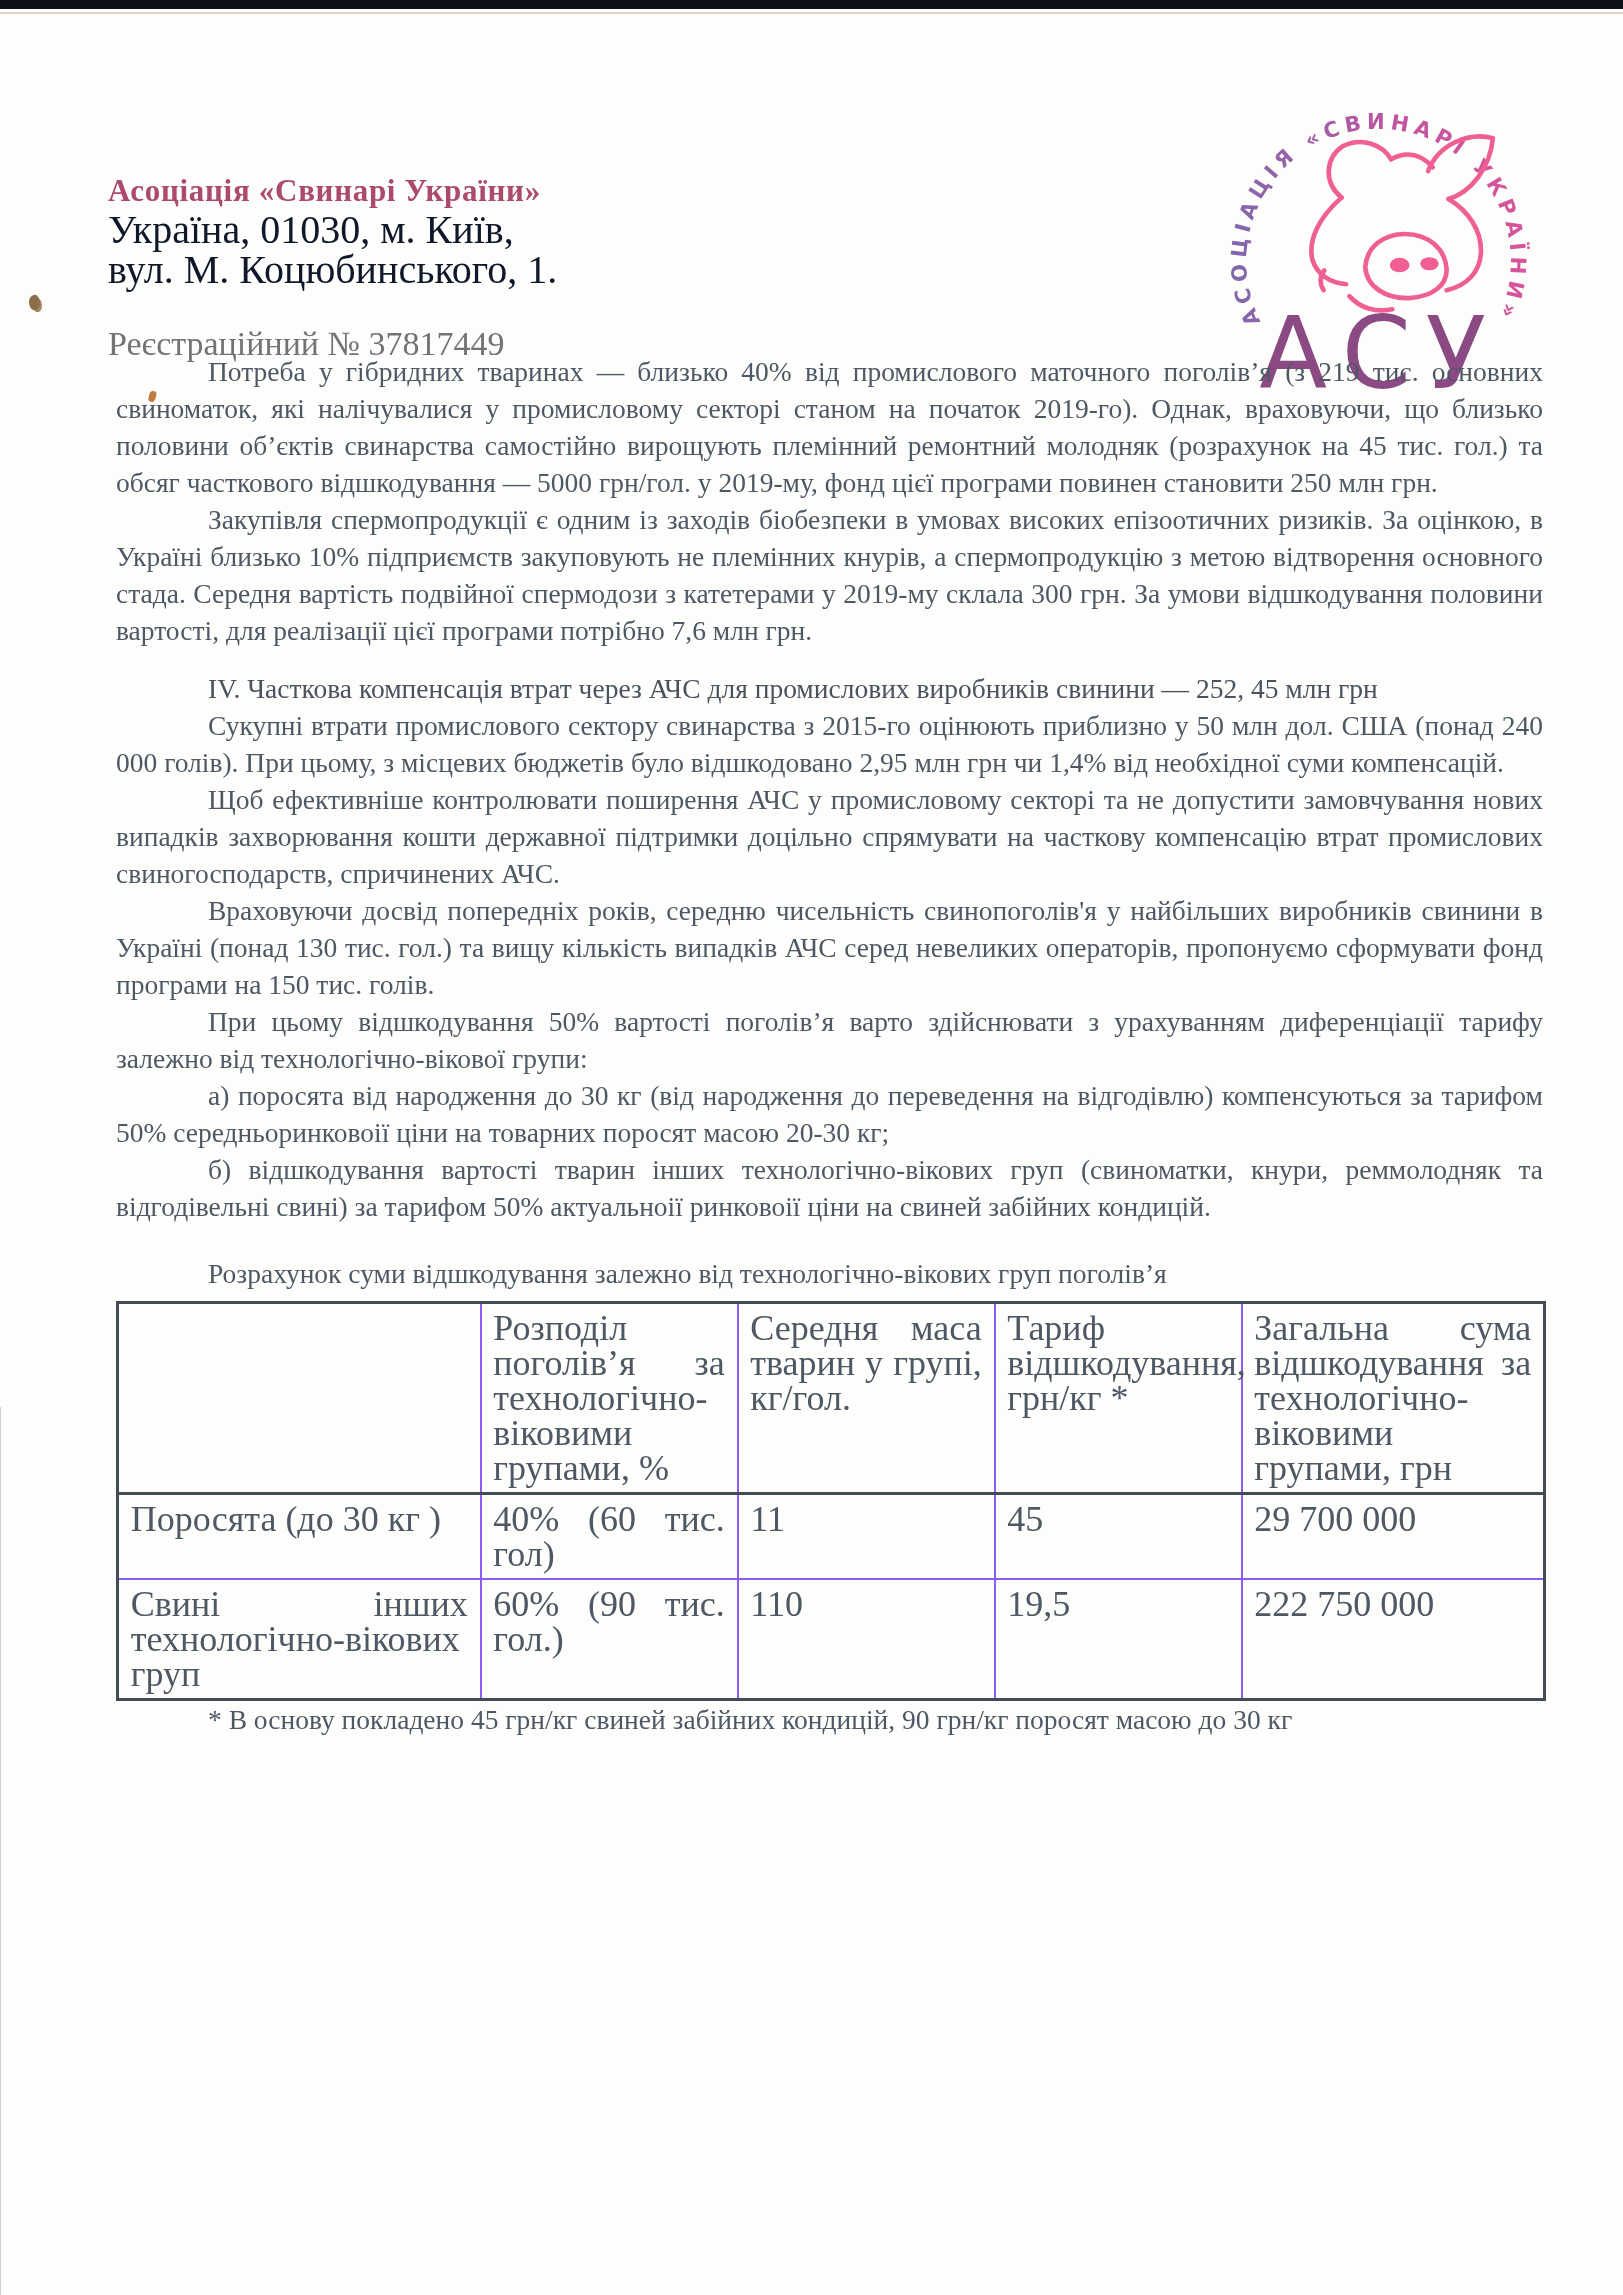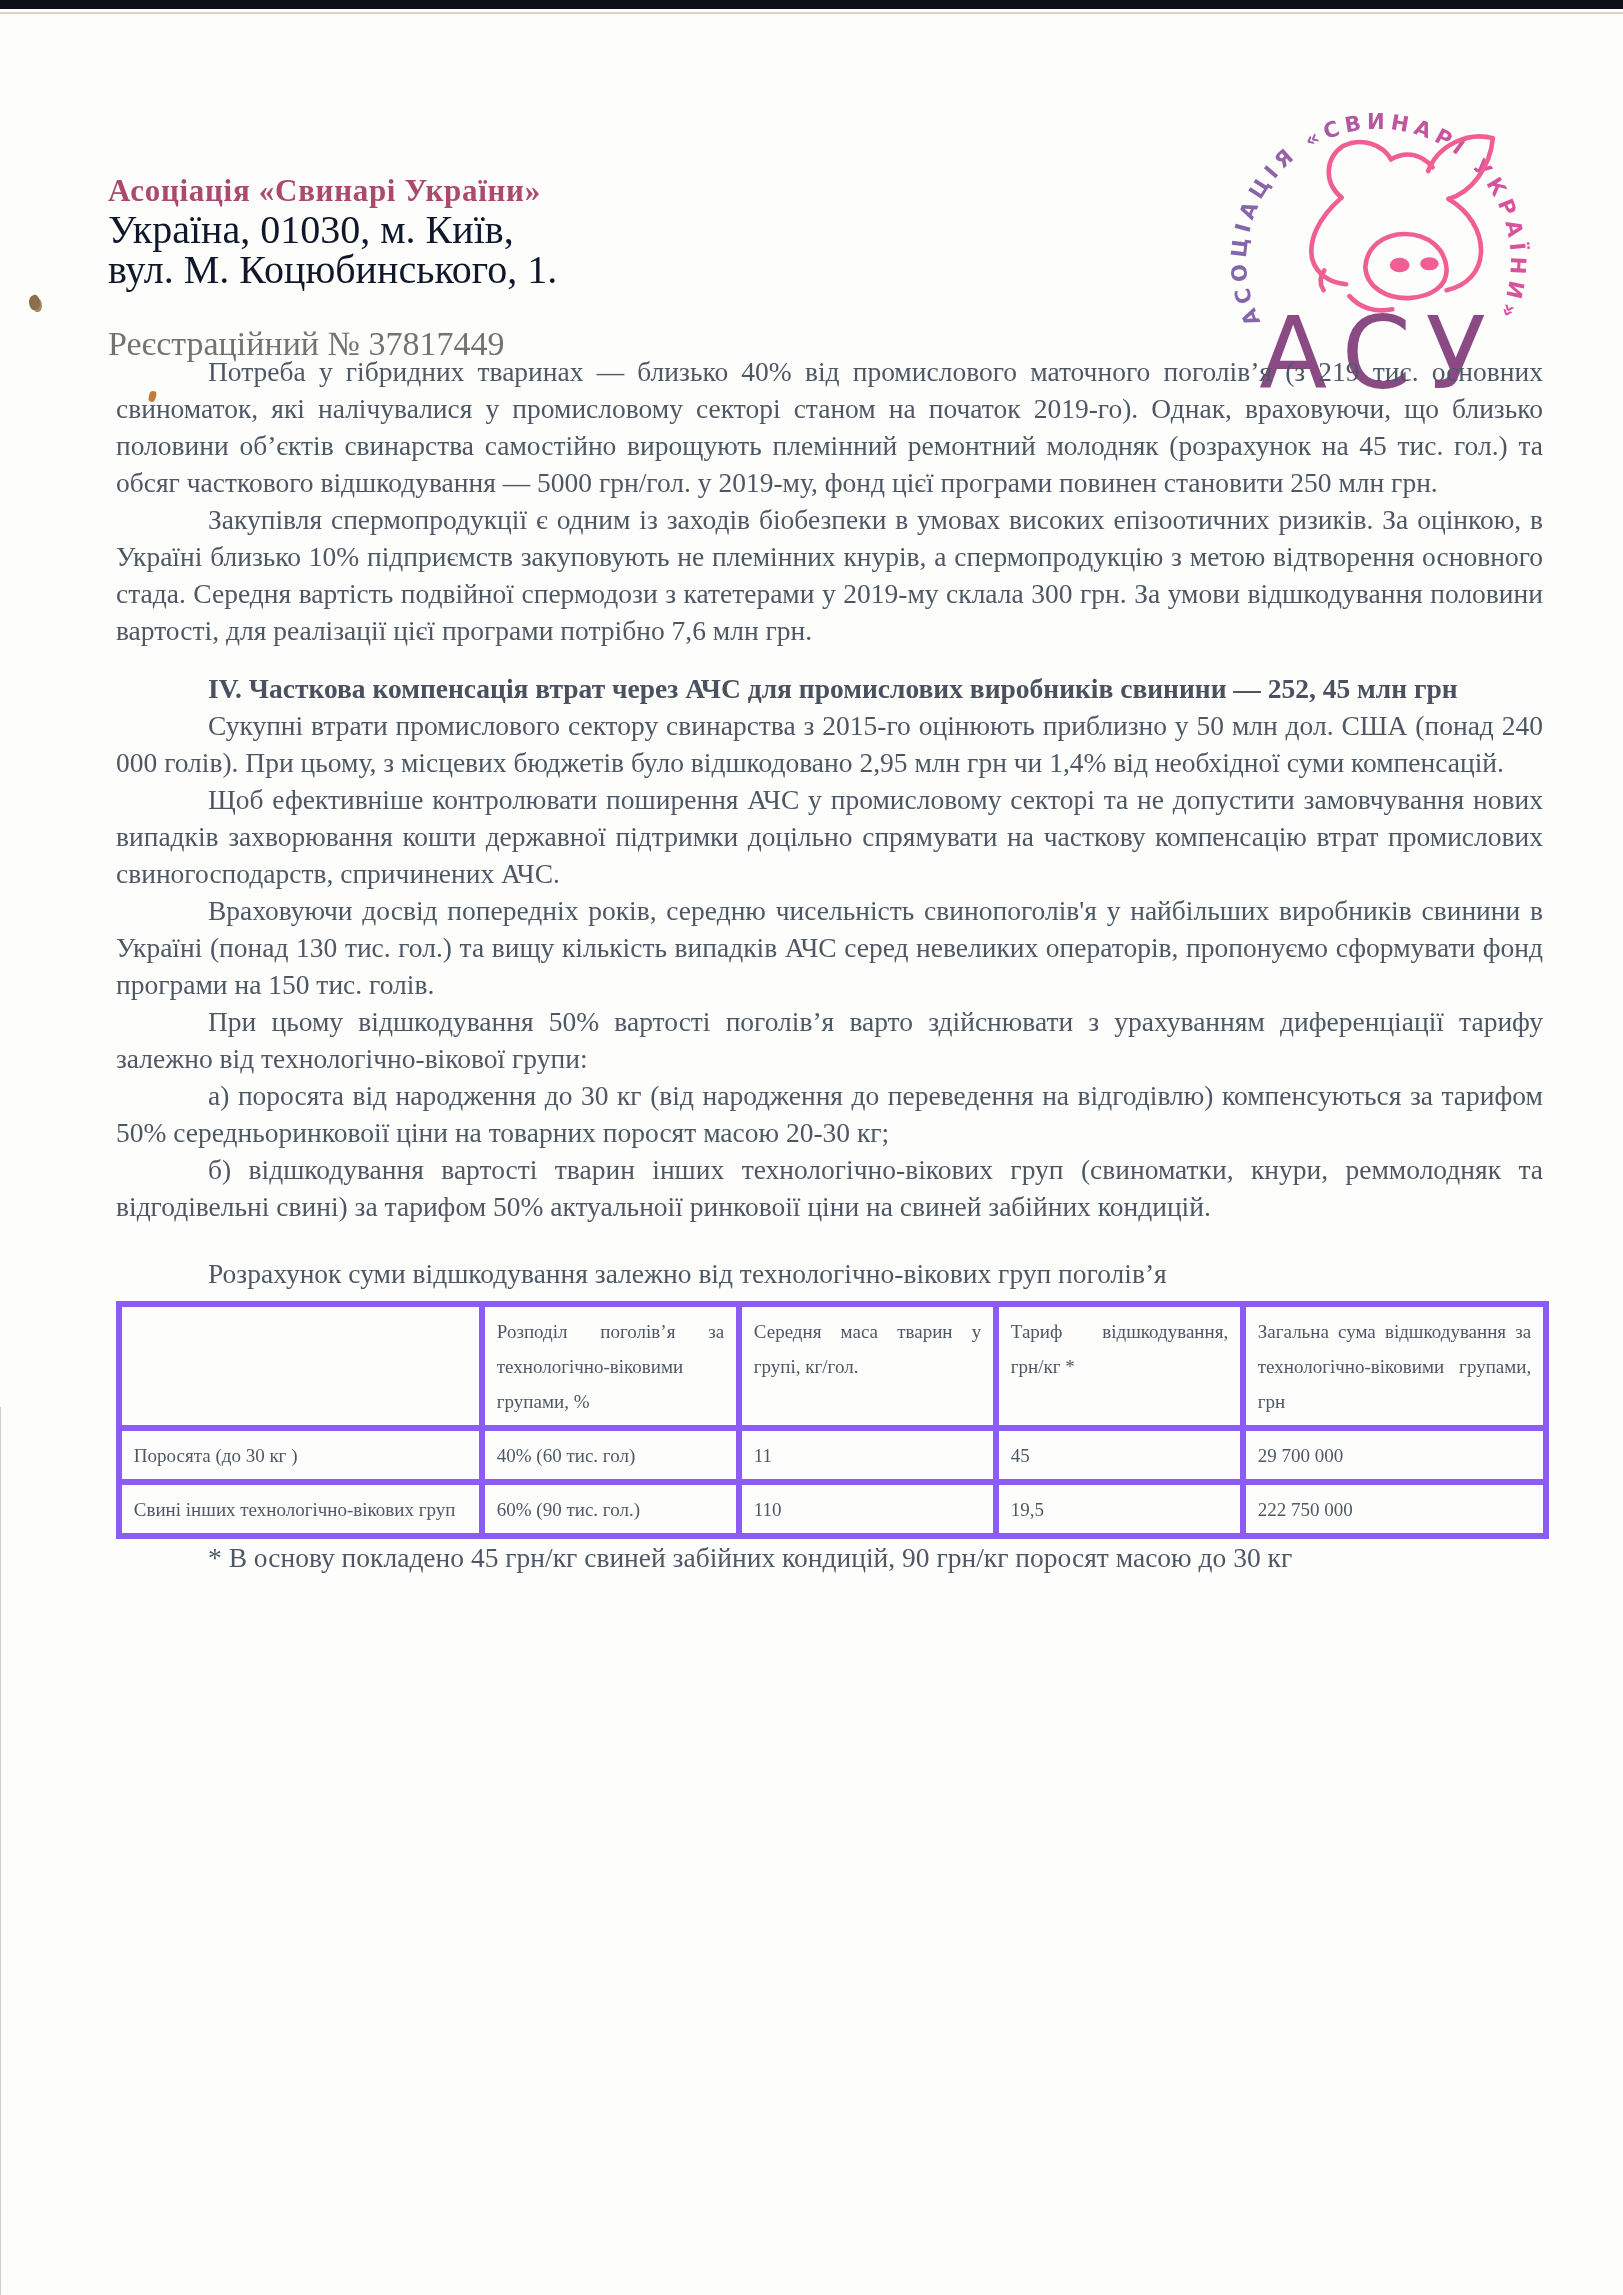--- a/index.html
+++ b/index.html
@@ -28,32 +28,32 @@
 
   
   .logo{position:absolute;left:1200px;top:97px;width:357px;height:311px;}
 
   
   .content{
     position:absolute;left:116px;top:353px;width:1427px;
     font-size:27.5px;line-height:37px;text-align:justify;
   }
   .content p{margin:0;text-indent:92px;}
-  .section-heading{font-weight:bold;margin-top:21px !important;color:#49525e;}
+  .section-heading{font-weight:normal;margin-top:21px !important;color:#49525e;}
   .table-caption{margin-top:30px !important;text-align:left;}
 
   table.comp{
     width:100%;border-collapse:collapse;table-layout:fixed;
     margin-top:9.2px;border:3.9px solid #454b54;
   }
   table.comp td{
-    border:6px solid #8b5cf6;
+    border:2px solid #8b5cf6;
     vertical-align:top;
     padding:6.5px 11.8px;
-    font-size:19px;line-height:35px;
+    font-size:36px;line-height:35px;
     text-align:justify;
     font-family:Liberation Serif, serif;
   }
   table.comp tr.hdr td{border-bottom:3.9px solid #454b54;}
   td.num{text-align:left;}
   .footnote{margin-top:19.6px;}
 </style>
 </head>
 <body>
 

